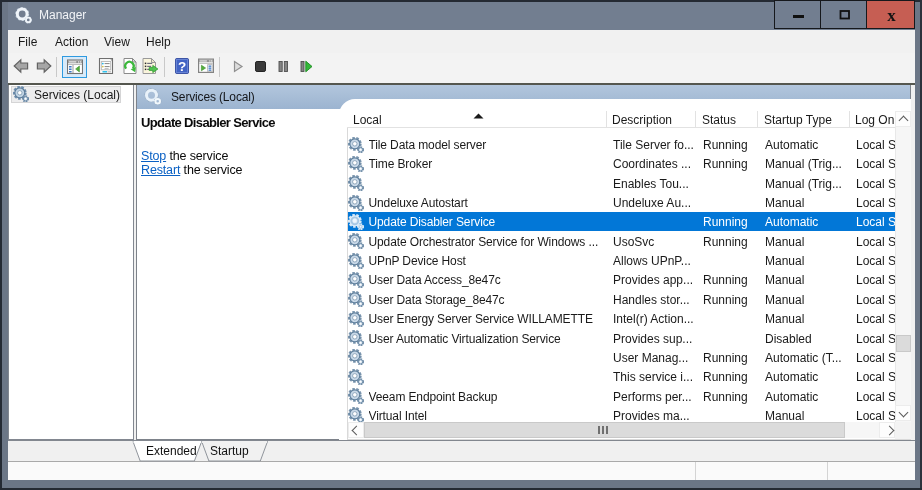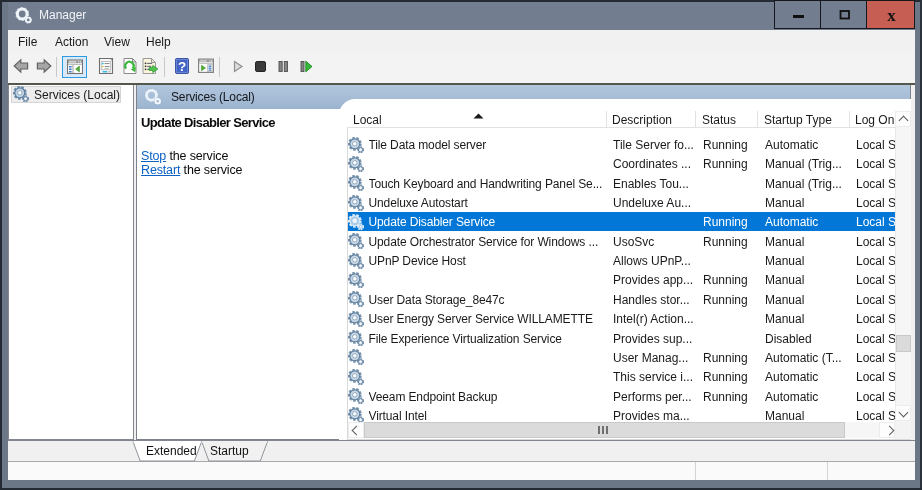--- a/index.html
+++ b/index.html
@@ -279,35 +279,35 @@
     </div>
 <div class="row" style="top:19.35px">
       <svg class="gear" width="16" height="16" viewBox="0 0 16 16">
 <circle cx="6.8" cy="6.8" r="5.7" fill="none" stroke="#7b96af" stroke-width="2.4" stroke-dasharray="2.5 1.45"></circle>
 <circle cx="6.8" cy="6.8" r="5.0" fill="#c9d9e8" stroke="#5f7f9c" stroke-width="1.2"></circle>
 <circle cx="6.8" cy="6.8" r="2.2" fill="#ffffff" stroke="#5f7f9c" stroke-width="0.6"></circle>
 <circle cx="12.6" cy="12.8" r="2.75" fill="none" stroke="#7b96af" stroke-width="1.7" stroke-dasharray="1.4 1.15"></circle>
 <circle cx="12.6" cy="12.8" r="2.25" fill="#c9d9e8" stroke="#5f7f9c" stroke-width="0.9"></circle>
 <circle cx="12.6" cy="12.8" r="0.95" fill="#ffffff"></circle>
 </svg>
+      <span class="cell c-name">Time Broker</span>
       <span class="cell c-desc">Coordinates ...</span>
       <span class="cell c-stat">Running</span>
       <span class="cell c-start">Manual (Trig...</span>
       <span class="cell c-logon">Local Sy</span>
     </div>
 <div class="row" style="top:38.70px">
       <svg class="gear" width="16" height="16" viewBox="0 0 16 16">
 <circle cx="6.8" cy="6.8" r="5.7" fill="none" stroke="#7b96af" stroke-width="2.4" stroke-dasharray="2.5 1.45"></circle>
 <circle cx="6.8" cy="6.8" r="5.0" fill="#c9d9e8" stroke="#5f7f9c" stroke-width="1.2"></circle>
 <circle cx="6.8" cy="6.8" r="2.2" fill="#ffffff" stroke="#5f7f9c" stroke-width="0.6"></circle>
 <circle cx="12.6" cy="12.8" r="2.75" fill="none" stroke="#7b96af" stroke-width="1.7" stroke-dasharray="1.4 1.15"></circle>
 <circle cx="12.6" cy="12.8" r="2.25" fill="#c9d9e8" stroke="#5f7f9c" stroke-width="0.9"></circle>
 <circle cx="12.6" cy="12.8" r="0.95" fill="#ffffff"></circle>
 </svg>
-      <span class="cell c-name">Touch Keyboard and Handwriting Panel Se...</span>
       <span class="cell c-desc">Enables Tou...</span>
       <span class="cell c-stat"></span>
       <span class="cell c-start">Manual (Trig...</span>
       <span class="cell c-logon">Local Sy</span>
     </div>
 <div class="row" style="top:58.05px">
       <svg class="gear" width="16" height="16" viewBox="0 0 16 16">
 <circle cx="6.8" cy="6.8" r="5.7" fill="none" stroke="#7b96af" stroke-width="2.4" stroke-dasharray="2.5 1.45"></circle>
 <circle cx="6.8" cy="6.8" r="5.0" fill="#c9d9e8" stroke="#5f7f9c" stroke-width="1.2"></circle>
 <circle cx="6.8" cy="6.8" r="2.2" fill="#ffffff" stroke="#5f7f9c" stroke-width="0.6"></circle>
@@ -368,20 +368,21 @@
     </div>
 <div class="row" style="top:135.45px">
       <svg class="gear" width="16" height="16" viewBox="0 0 16 16">
 <circle cx="6.8" cy="6.8" r="5.7" fill="none" stroke="#7b96af" stroke-width="2.4" stroke-dasharray="2.5 1.45"></circle>
 <circle cx="6.8" cy="6.8" r="5.0" fill="#c9d9e8" stroke="#5f7f9c" stroke-width="1.2"></circle>
 <circle cx="6.8" cy="6.8" r="2.2" fill="#ffffff" stroke="#5f7f9c" stroke-width="0.6"></circle>
 <circle cx="12.6" cy="12.8" r="2.75" fill="none" stroke="#7b96af" stroke-width="1.7" stroke-dasharray="1.4 1.15"></circle>
 <circle cx="12.6" cy="12.8" r="2.25" fill="#c9d9e8" stroke="#5f7f9c" stroke-width="0.9"></circle>
 <circle cx="12.6" cy="12.8" r="0.95" fill="#ffffff"></circle>
 </svg>
+      <span class="cell c-name">User Data Access_8e47c</span>
       <span class="cell c-desc">Provides app...</span>
       <span class="cell c-stat">Running</span>
       <span class="cell c-start">Manual</span>
       <span class="cell c-logon">Local Sy</span>
     </div>
 <div class="row" style="top:154.80px">
       <svg class="gear" width="16" height="16" viewBox="0 0 16 16">
 <circle cx="6.8" cy="6.8" r="5.7" fill="none" stroke="#7b96af" stroke-width="2.4" stroke-dasharray="2.5 1.45"></circle>
 <circle cx="6.8" cy="6.8" r="5.0" fill="#c9d9e8" stroke="#5f7f9c" stroke-width="1.2"></circle>
 <circle cx="6.8" cy="6.8" r="2.2" fill="#ffffff" stroke="#5f7f9c" stroke-width="0.6"></circle>
@@ -412,21 +413,21 @@
     </div>
 <div class="row" style="top:193.50px">
       <svg class="gear" width="16" height="16" viewBox="0 0 16 16">
 <circle cx="6.8" cy="6.8" r="5.7" fill="none" stroke="#7b96af" stroke-width="2.4" stroke-dasharray="2.5 1.45"></circle>
 <circle cx="6.8" cy="6.8" r="5.0" fill="#c9d9e8" stroke="#5f7f9c" stroke-width="1.2"></circle>
 <circle cx="6.8" cy="6.8" r="2.2" fill="#ffffff" stroke="#5f7f9c" stroke-width="0.6"></circle>
 <circle cx="12.6" cy="12.8" r="2.75" fill="none" stroke="#7b96af" stroke-width="1.7" stroke-dasharray="1.4 1.15"></circle>
 <circle cx="12.6" cy="12.8" r="2.25" fill="#c9d9e8" stroke="#5f7f9c" stroke-width="0.9"></circle>
 <circle cx="12.6" cy="12.8" r="0.95" fill="#ffffff"></circle>
 </svg>
-      <span class="cell c-name">File Experience Virtualization Service</span>
+      <span class="cell c-name">User Automatic Virtualization Service</span>
       <span class="cell c-desc">Provides sup...</span>
       <span class="cell c-stat"></span>
       <span class="cell c-start">Disabled</span>
       <span class="cell c-logon">Local Sy</span>
     </div>
 <div class="row" style="top:212.85px">
       <svg class="gear" width="16" height="16" viewBox="0 0 16 16">
 <circle cx="6.8" cy="6.8" r="5.7" fill="none" stroke="#7b96af" stroke-width="2.4" stroke-dasharray="2.5 1.45"></circle>
 <circle cx="6.8" cy="6.8" r="5.0" fill="#c9d9e8" stroke="#5f7f9c" stroke-width="1.2"></circle>
 <circle cx="6.8" cy="6.8" r="2.2" fill="#ffffff" stroke="#5f7f9c" stroke-width="0.6"></circle>

